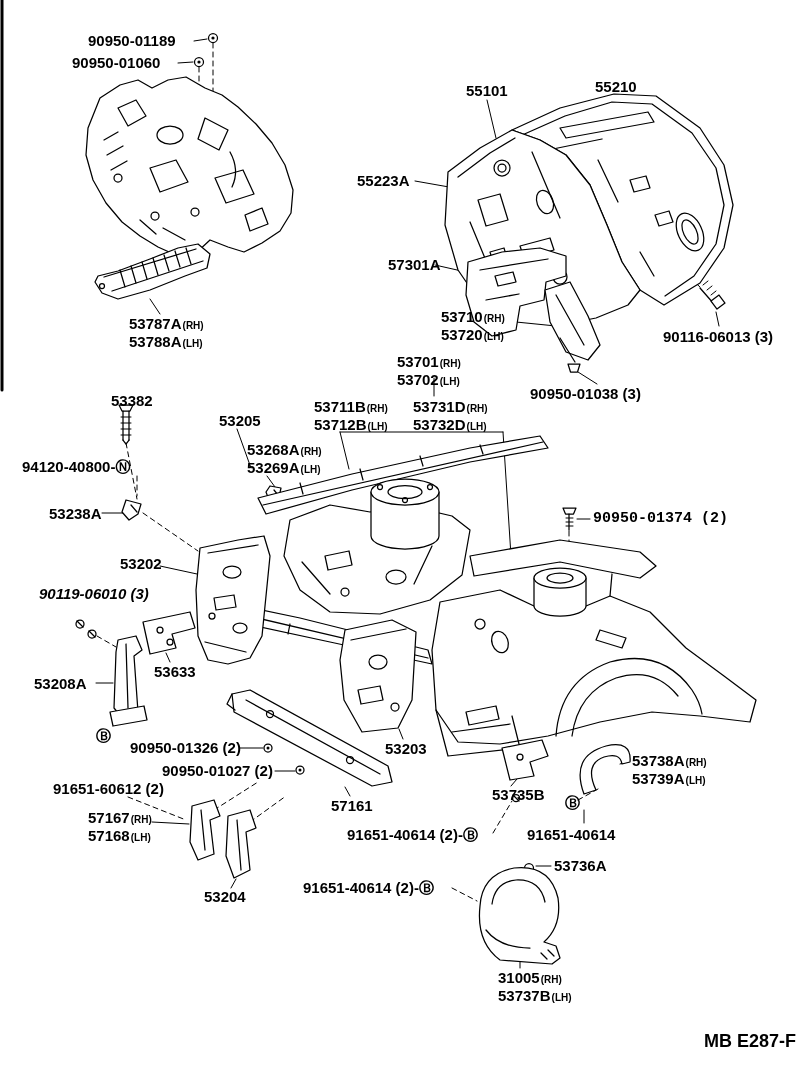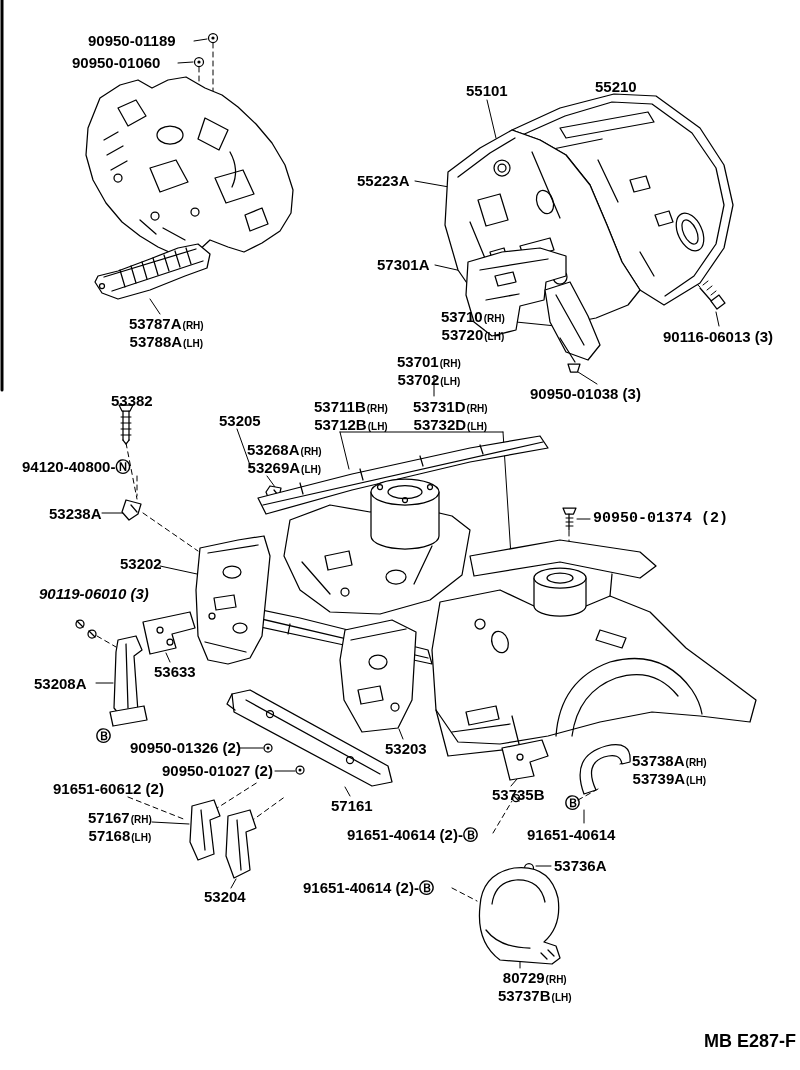--- a/index.html
+++ b/index.html
@@ -2,21 +2,21 @@
 <html><head>
 <meta charset="utf-8">
 <style>
   html,body{margin:0;padding:0;}
   body{
     width:800px;height:1070px;position:relative;background:#ffffff;
     font-family:"Liberation Sans","DejaVu Sans",sans-serif;overflow:hidden;
   }
   #stage{position:absolute;left:0;top:0;width:800px;height:1070px;}
   svg.art{position:absolute;left:0;top:0;}
-  .labels-layer{position:absolute;left:0;top:0;width:800px;height:810px;pointer-events:none;text-align:center;}
+  .labels-layer{position:absolute;left:0;top:0;width:800px;height:810px;pointer-events:none;}
   .part-label{
     position:absolute;font-weight:700;font-size:15px;color:#000;
     white-space:nowrap;line-height:16px;letter-spacing:0;
   }
   .part-label .suffix{font-size:10px;font-weight:700;margin-left:1px;}
   .drawing-code{
     position:absolute;left:704px;top:1031px;font-weight:700;font-size:18px;color:#000;
   }
 </style>
 </head>
@@ -337,21 +337,21 @@
       </div>
       <div class="part-label" style="left: 466px; top: 83px;">
         <div class="lbl-line"><span>55101</span></div>
       </div>
       <div class="part-label" style="left: 595px; top: 79px;">
         <div class="lbl-line"><span>55210</span></div>
       </div>
       <div class="part-label" style="left: 357px; top: 173px;">
         <div class="lbl-line"><span>55223A</span></div>
       </div>
-      <div class="part-label" style="left: 377px; top: 257px;">
+      <div class="part-label" style="left: 388px; top: 257px;">
         <div class="lbl-line"><span>57301A</span></div>
       </div>
       <div class="part-label" style="left: 441px; top: 309px;">
         <div class="lbl-line"><span>53710</span><span class="suffix">(RH)</span></div>
         <div class="lbl-line"><span>53720</span><span class="suffix">(LH)</span></div>
       </div>
       <div class="part-label" style="left: 663px; top: 329px;">
         <div class="lbl-line"><span>90116-06013 (3)</span></div>
       </div>
       <div class="part-label" style="left: 397px; top: 354px;">
@@ -441,19 +441,19 @@
       <div class="part-label" style="left: 554px; top: 858px;">
         <div class="lbl-line"><span>53736A</span></div>
       </div>
       <div class="part-label" style="left: 303px; top: 880px;">
         <div class="lbl-line"><span>91651-40614 (2)-Ⓑ</span></div>
       </div>
       <div class="part-label" style="left: 204px; top: 889px;">
         <div class="lbl-line"><span>53204</span></div>
       </div>
       <div class="part-label" style="left: 498px; top: 970px;">
-        <div class="lbl-line"><span>80729</span><span class="suffix">(RH)</span></div>
+        <div class="lbl-line"><span>31005</span><span class="suffix">(RH)</span></div>
         <div class="lbl-line"><span>53737B</span><span class="suffix">(LH)</span></div>
       </div>
     </div>
 
   <div class="drawing-code">MB E287-F</div>
 </div>
 
 </body></html>

